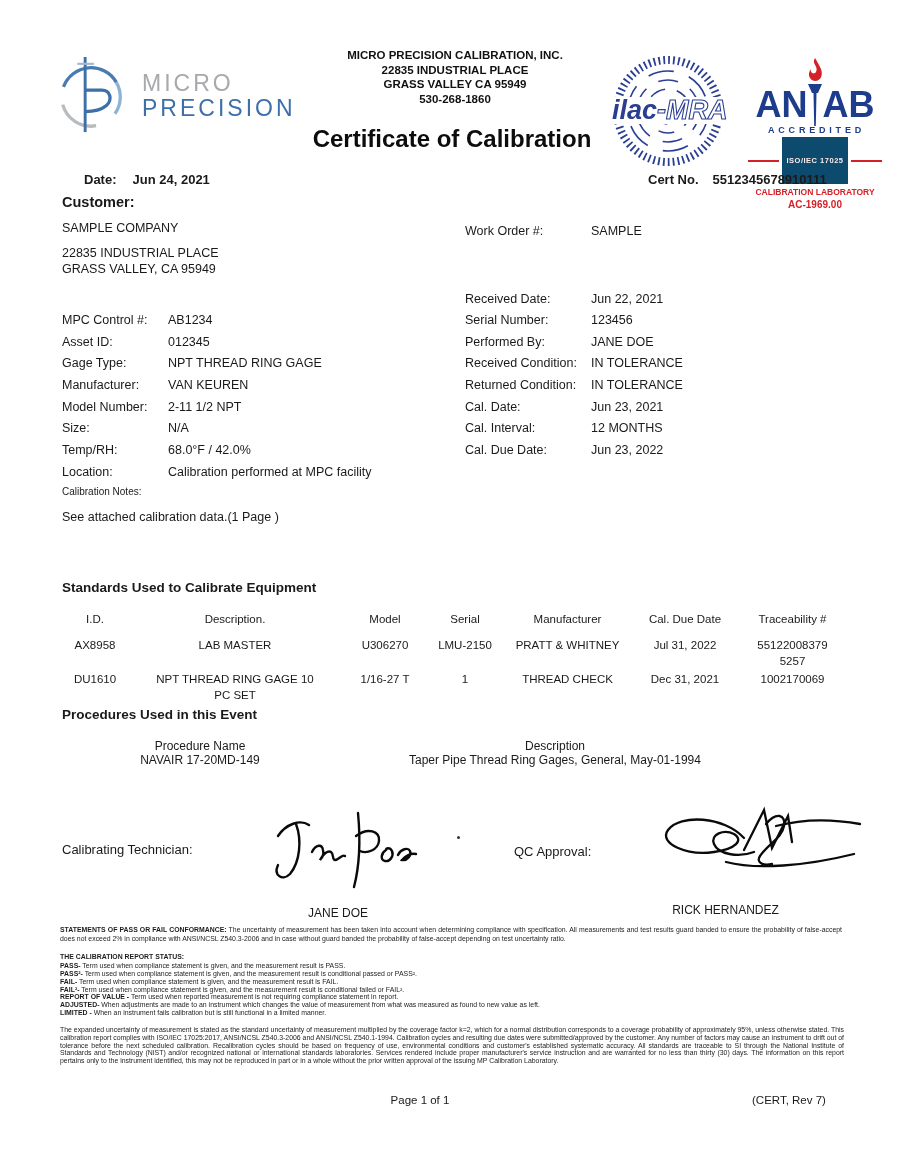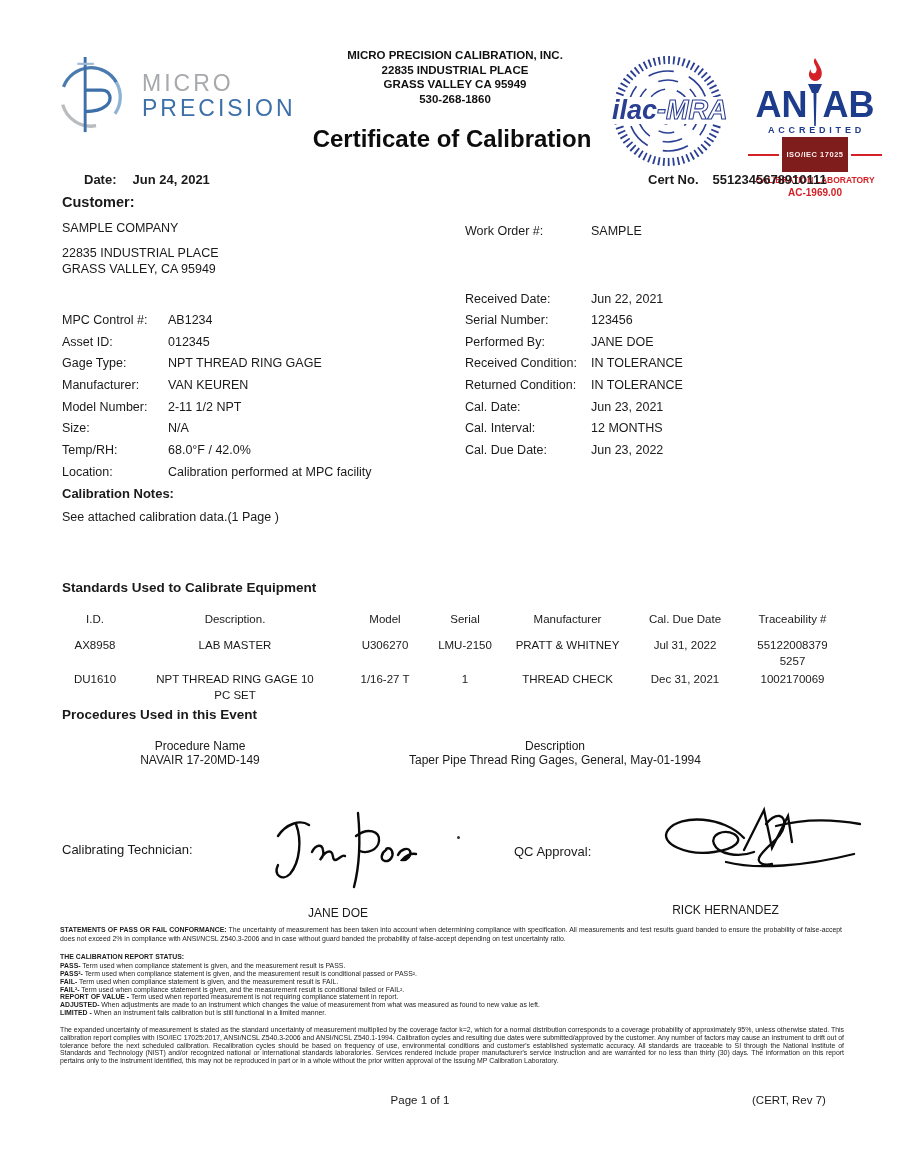--- a/index.html
+++ b/index.html
@@ -23,21 +23,21 @@
 
   .ilac { position:absolute; left:609px; top:55px; }
 
   .anab { position:absolute; left:736px; top:52px; width:134px; text-align:center;margin-left:12px; }
   .anab-word { position:relative; margin-top:36px; display:flex; justify-content:center; gap:15px;
     font-size:36px; font-weight:900; line-height:34px; color:#1e3c8c; }
   .anab-torch { position:absolute; left:50%; transform:translateX(-50%); top:-32px; }
   .anab-accredited { margin-top:3px; font-size:9px; font-weight:bold; letter-spacing:3.8px; color:#1e3c8c; padding-left:3px; }
   .anab-band { display:flex; align-items:center; gap:3px; margin-top:2px; }
   .band-line { flex:1; height:2px; background:#d42127; }
-  .band-box { background:#7f1d1d; color:#fdecea; font-size:7.5px; font-weight:bold; letter-spacing:0.5px; padding:13px 5px; }
+  .band-box { background:#0c4a6e; color:#fdecea; font-size:7.5px; font-weight:bold; letter-spacing:0.5px; padding:19px 5px; }
   .anab-lab { margin-top:3px; font-size:8.5px; font-weight:bold; color:#d42127; }
   .anab-ac { margin-top:2px; font-size:10px; font-weight:bold; color:#d42127; }
 
   
   .date-row { position:absolute; left:62px; top:172px; display:flex; gap:16px; font-size:13px; font-weight:bold;padding-left:22px; }
   .cert-row { position:absolute; left:648px; top:172px; display:flex; gap:14px; font-size:13px; font-weight:bold; }
   .customer-heading { position:absolute; left:62px; top:194px; font-size:14.5px; font-weight:bold; }
   .customer-name { position:absolute; left:62px; top:221px; font-size:12.5px; }
   .customer-address { position:absolute; left:62px; top:245px; font-size:12.5px; line-height:16px; }
 
@@ -45,21 +45,21 @@
   .work-order { position:absolute; left:465px; top:224px; }
   .received-date { position:absolute; left:465px; top:292px; }
   .work-order .flabel, .received-date .flabel { width:126px; }
 
   .fields-left  { position:absolute; left:62px;  top:313px; font-size:12.5px; }
   .fields-right { position:absolute; left:465px; top:313px; font-size:12.5px; }
   .frow { display:flex; height:21.7px; }
   .fields-left  .flabel { width:106px; }
   .fields-right .flabel { width:126px; }
 
-  .cal-notes-heading { position:absolute; left:62px; top:486px; font-size:13px; font-weight:bold; }
+  .cal-notes-heading { position:absolute; left:62px; top:486px; font-size:10px; font-weight:normal; }
   .cal-notes-text { position:absolute; left:62px; top:510px; font-size:12.5px; }
 
   
   .std-heading { position:absolute; left:62px; top:580px; font-size:13.5px; font-weight:bold; }
   .std-table { position:absolute; left:60px; top:611px; width:790px; font-size:11.5px; }
   .std-row { display:grid; grid-template-columns:70px 210px 90px 70px 135px 100px 115px; text-align:center; line-height:16.5px; }
   .std-row.hdr { margin-bottom:9px; }
   .std-row.r1 { margin-bottom:1px; }
   .std-cell { white-space:pre-line; }
 

